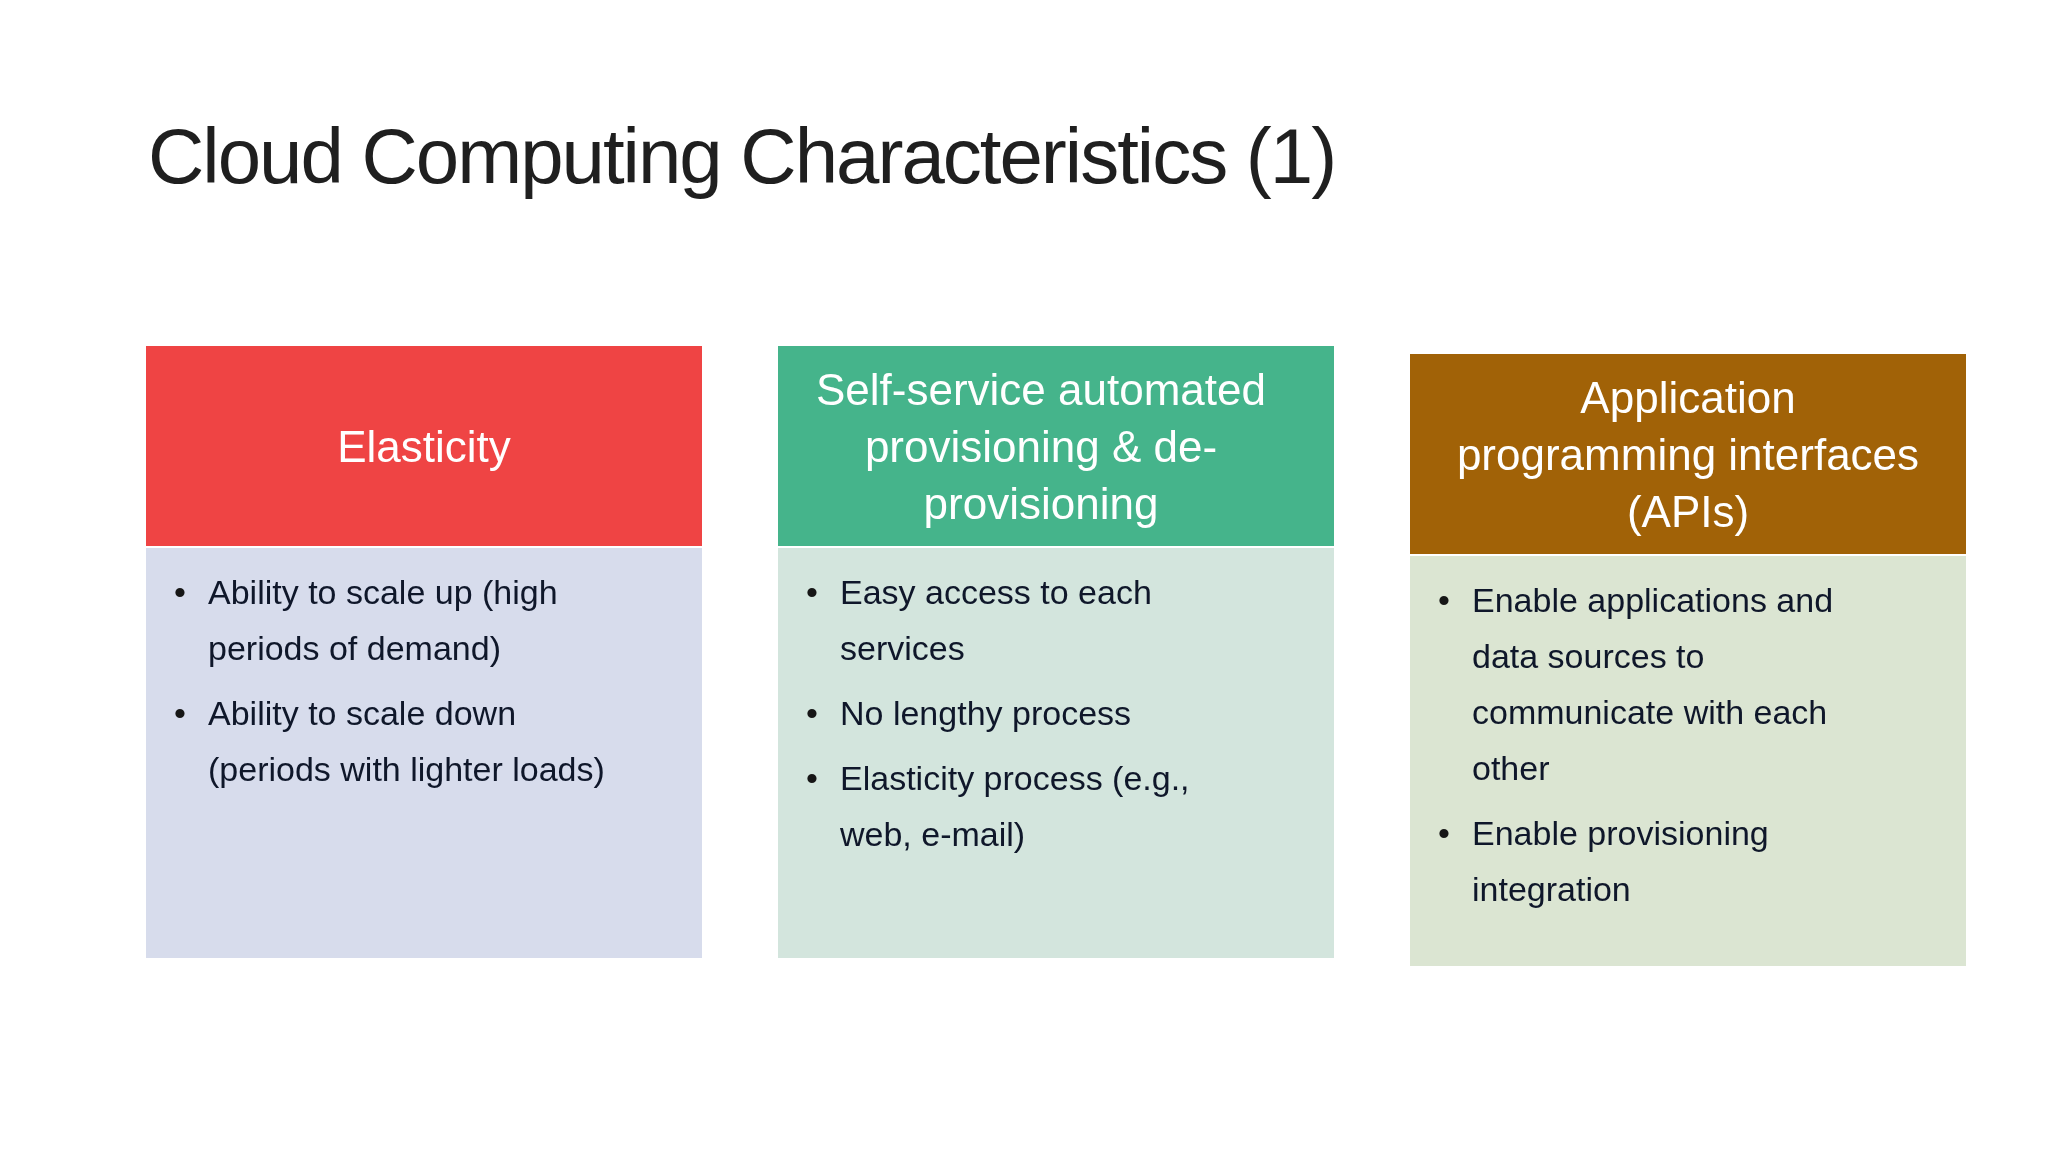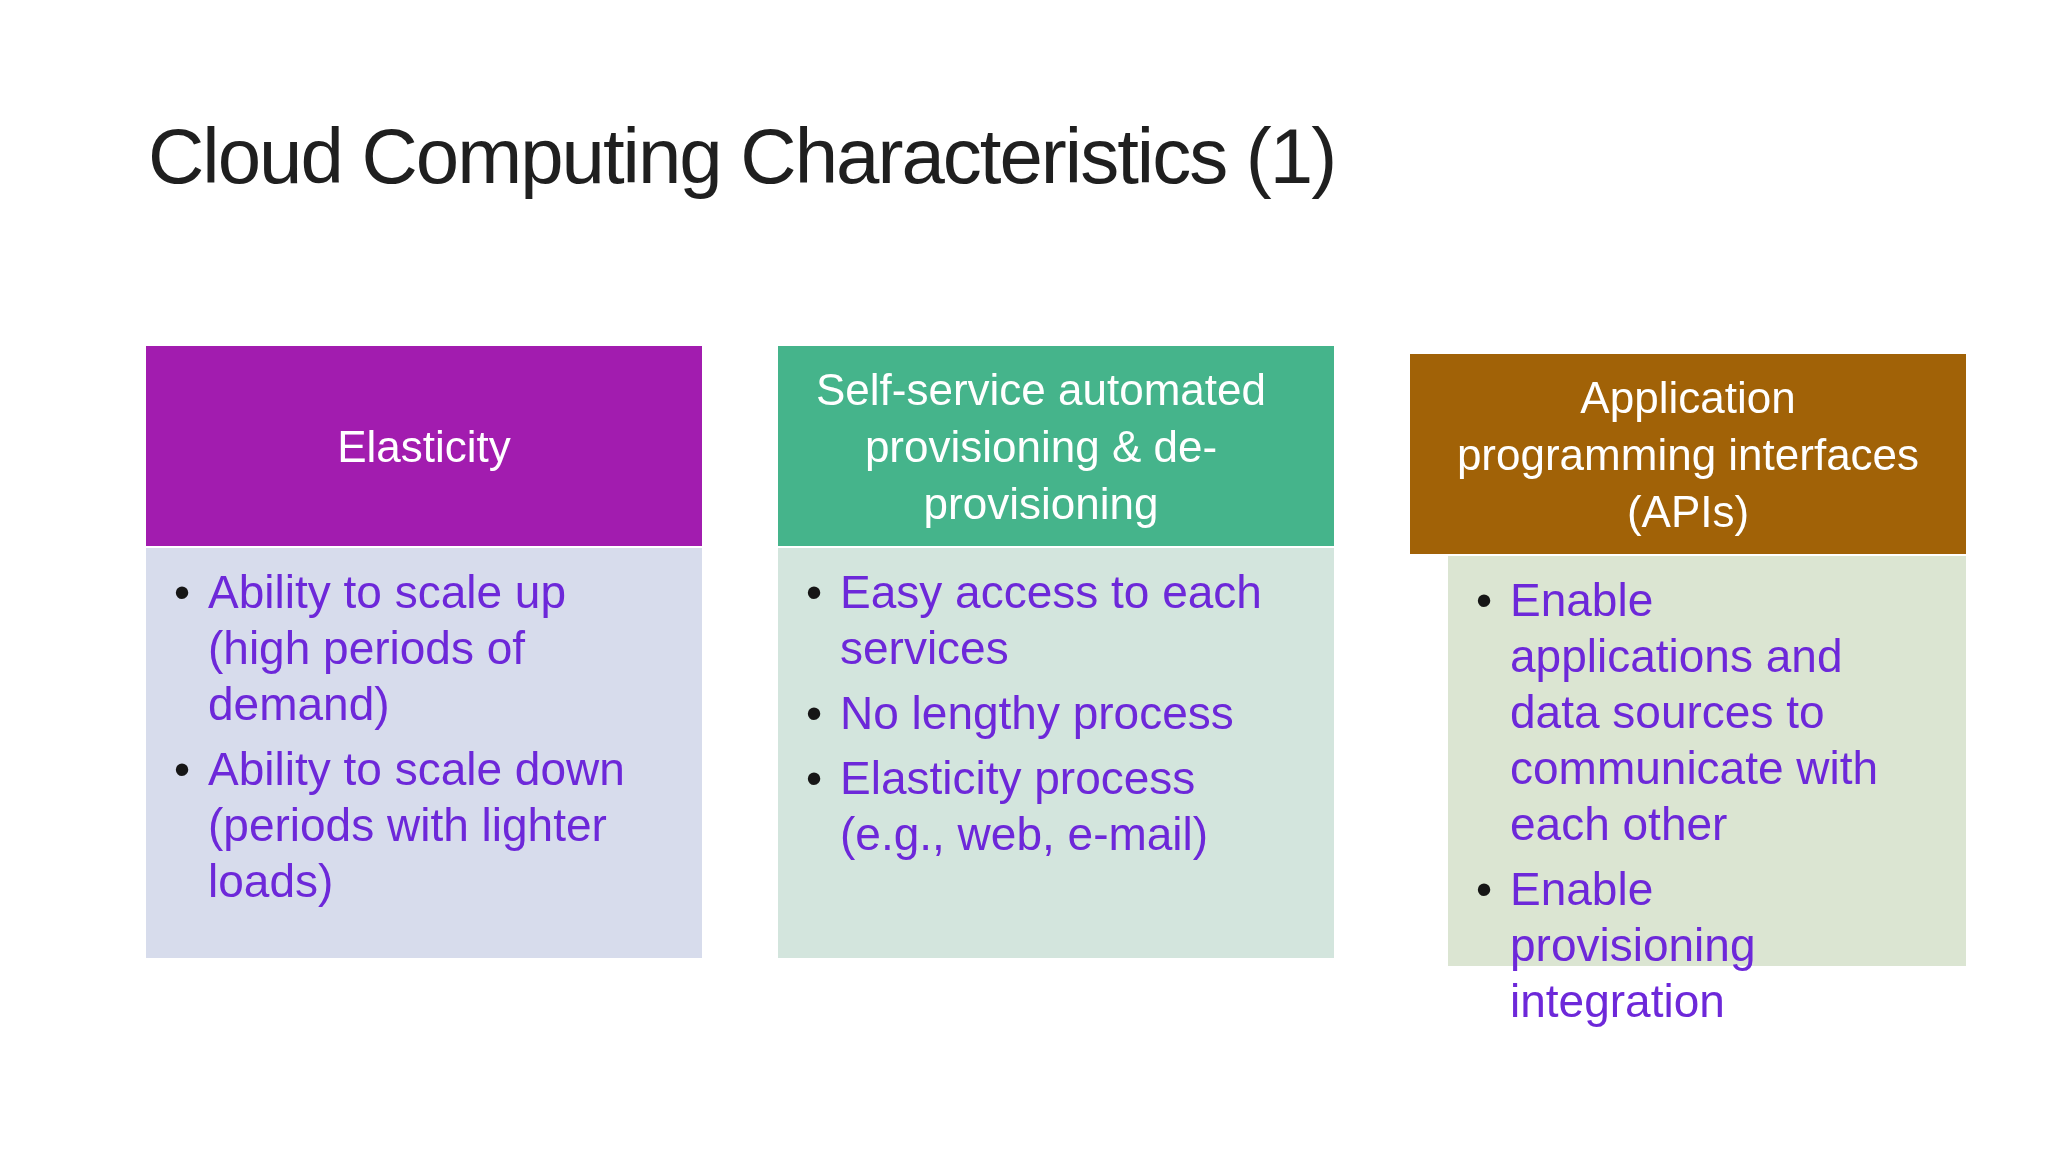--- a/index.html
+++ b/index.html
@@ -62,43 +62,43 @@
   }
   ul.bullets {
     margin: 0;
     padding: 0;
     list-style: none;
   }
   ul.bullets li {
     position: relative;
     padding-left: 34px;
     margin: 0 64px 9px 0;
-    font-size: 46px;
+    font-size: 34px;
     line-height: 56px;
-    color: #6d28d9;
+    color: #0f172a;
   }
   ul.bullets li::before {
     content: "\2022";
     position: absolute;
     left: 0;
     top: 0;
     color: #161616;
   }
 </style>
 </head>
 <body>
 
 <div class="slide">
 
   <h1 class="title">Cloud Computing Characteristics (1)</h1>
 
   <div class="columns">
 
     <div class="col">
-      <div class="col-header" style="background-color: #a21caf;">Elasticity</div>
+      <div class="col-header" style="background-color: #ef4444;">Elasticity</div>
       <div class="col-body" style="background-color: rgb(215, 220, 236);">
         <ul class="bullets">
           <li>Ability to scale up (high periods of demand)</li>
           <li>Ability to scale down (periods with lighter loads)</li>
         </ul>
       </div>
     </div>
 
     <div class="col">
       <div class="col-header" style="background-color: rgb(69, 180, 139); padding-left: 13px;">Self-service automated provisioning &amp; de-provisioning</div>
@@ -106,21 +106,21 @@
         <ul class="bullets">
           <li>Easy access to each services</li>
           <li>No lengthy process</li>
           <li>Elasticity process (e.g., web, e-mail)</li>
         </ul>
       </div>
     </div>
 
     <div class="col">
       <div class="col-header" style="background-color: #a16207; margin-top: 8px;">Application programming interfaces (APIs)</div>
-      <div class="col-body" style="background-color: rgb(219, 229, 210); margin-left: 38px;">
+      <div class="col-body" style="background-color: rgb(219, 229, 210);">
         <ul class="bullets">
           <li>Enable applications and data sources to communicate with each other</li>
           <li>Enable provisioning integration</li>
         </ul>
       </div>
     </div>
 
   </div>
 </div>
 

